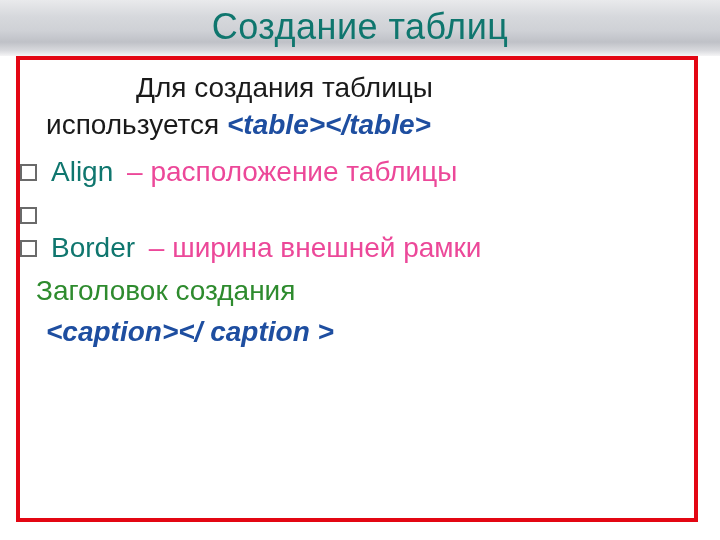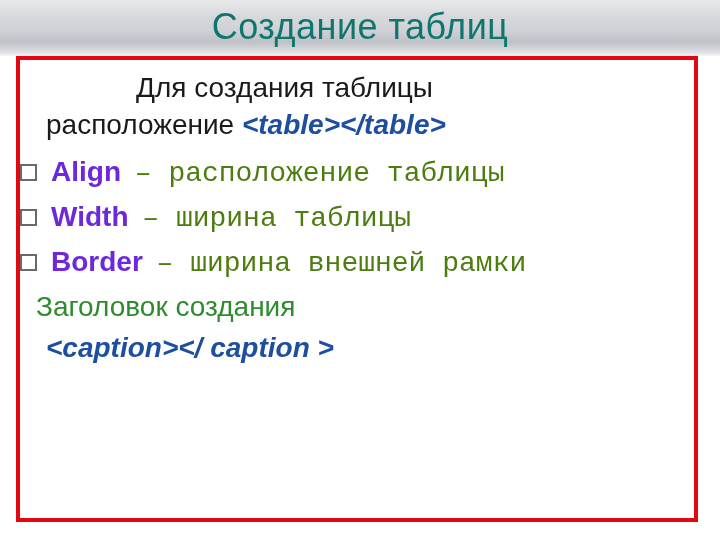--- a/index.html
+++ b/index.html
@@ -85,68 +85,62 @@
   .checkbox {
     display: inline-block;
     width: 13px;
     height: 13px;
     border: 2px solid #6a6a6a;
     margin-right: 14px;
     margin-top: 12px;
     flex-shrink: 0;
   }
   .attr-name {
-    color: #6d28d9;
+    color: #0f766e;
     margin-right: 6px;
-    font-weight: bold;
   }
   .caption-tag {
     color: #1e4ea0;
     font-weight: 700;
     font-style: italic;
     margin-left: 12px;
     margin-top: 4px;
   }
   .attr-text {
-    color: #4d7c0f;
-    font-family: Liberation Mono, monospace;
+    color: #ec4899;
   }
 </style>
 </head>
 <body>
 
 <div class="slide">
   <div class="top-bar"></div>
   <div class="title">Создание таблиц</div>
 
   <div class="panel-wrap">
     <div class="panel">
 
       <div class="intro">
         <span class="line1">Для создания таблицы</span>
         <span class="line2">
-          <span>расположение </span><span class="tag">&lt;table&gt;&lt;/table&gt;</span>
+          <span>используется </span><span class="tag">&lt;table&gt;&lt;/table&gt;</span>
         </span>
       </div>
 
 
       <div class="attr-line">
         <span class="checkbox"></span>
         <span>
           <span class="attr-name">Align</span>
           <span class="attr-text">– расположение таблицы</span>
         </span>
       </div>
 
       <div class="attr-line">
         <span class="checkbox"></span>
-        <span>
-          <span class="attr-name">Width</span>
-          <span class="attr-text">– ширина таблицы</span>
-        </span>
       </div>
 
       <div class="attr-line">
         <span class="checkbox"></span>
         <span>
           <span class="attr-name">Border</span>
           <span class="attr-text">– ширина внешней рамки</span>
         </span>
       </div>
 

